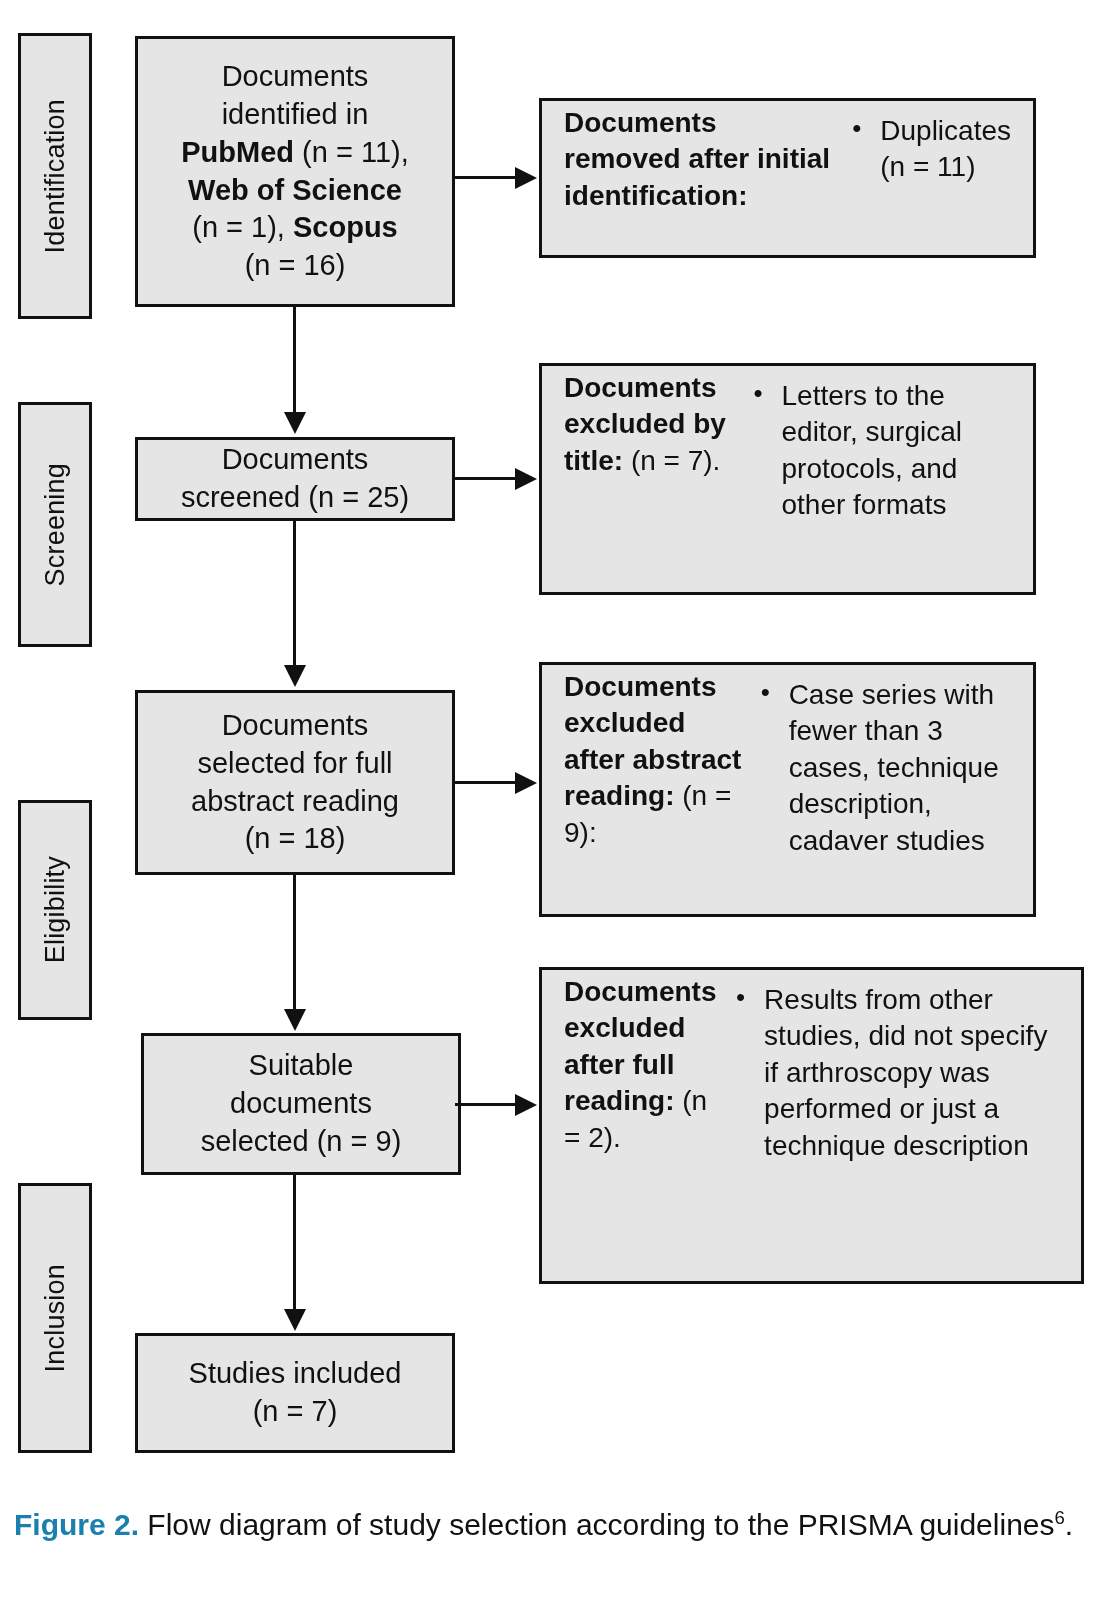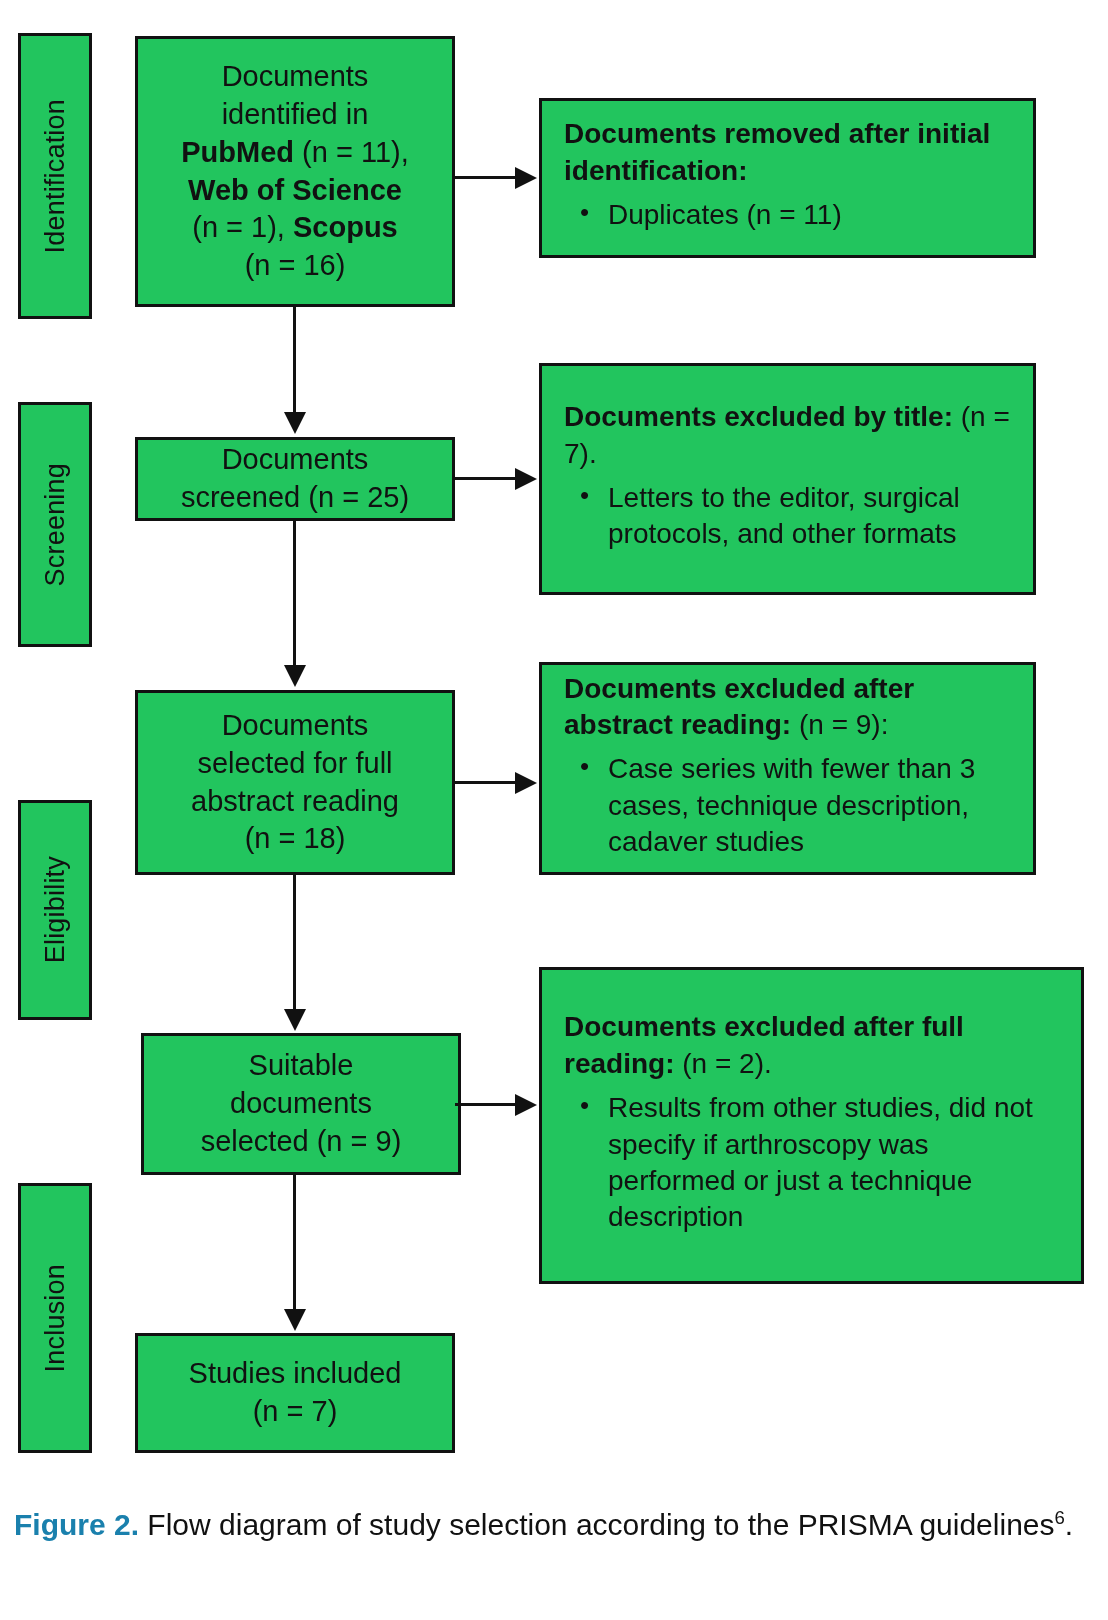--- a/index.html
+++ b/index.html
@@ -17,21 +17,21 @@
     height: 1620px;
     background: #ffffff;
     overflow: hidden;
   }
 
   
   .box {
     position: absolute;
     box-sizing: border-box;
     border: 3px solid #111111;
-    background: #22c55e;
+    background: #e5e5e5;
   }
 
   
   .stage {
     display: flex;
     align-items: center;
     justify-content: center;
   }
   .stage-label {
     writing-mode: vertical-rl;
@@ -54,23 +54,23 @@
   .flow-text {
     font-size: 29px;
     line-height: 1.30;
     color: #111111;
   }
   .flow-text b { font-weight: 700; }
 
   
   .excl {
     display: flex;
-    flex-direction: column;
+    flex-direction: row;
     justify-content: center;
-    padding: 10px 14px 8px 22px;
+    padding: 4px 14px 8px 22px;
   }
   .excl-head {
     font-size: 28px;
     line-height: 1.30;
     font-weight: 700;
     color: #111111;
   }
   .excl-head .reg { font-weight: 400; }
   .excl-list {
     margin: 8px;
@@ -210,21 +210,21 @@
 
   <div class="box excl" style="left:539px; top:363px; width:497px; height:232px;">
     <div class="excl-head">
       <span>Documents excluded by title:</span><span class="reg"> (n = 7).</span>
     </div>
     <ul class="excl-list">
       <li>Letters to the editor, surgical protocols, and other formats</li>
     </ul>
   </div>
 
-  <div class="box excl" style="left:539px; top:662px; width:497px; height:213px;">
+  <div class="box excl" style="left:539px; top:662px; width:497px; height:255px;">
     <div class="excl-head">
       <span>Documents excluded after abstract reading:</span><span class="reg"> (n = 9):</span>
     </div>
     <ul class="excl-list">
       <li>Case series with fewer than 3 cases, technique description, cadaver studies</li>
     </ul>
   </div>
 
   <div class="box excl" style="left:539px; top:967px; width:545px; height:317px;">
     <div class="excl-head">

